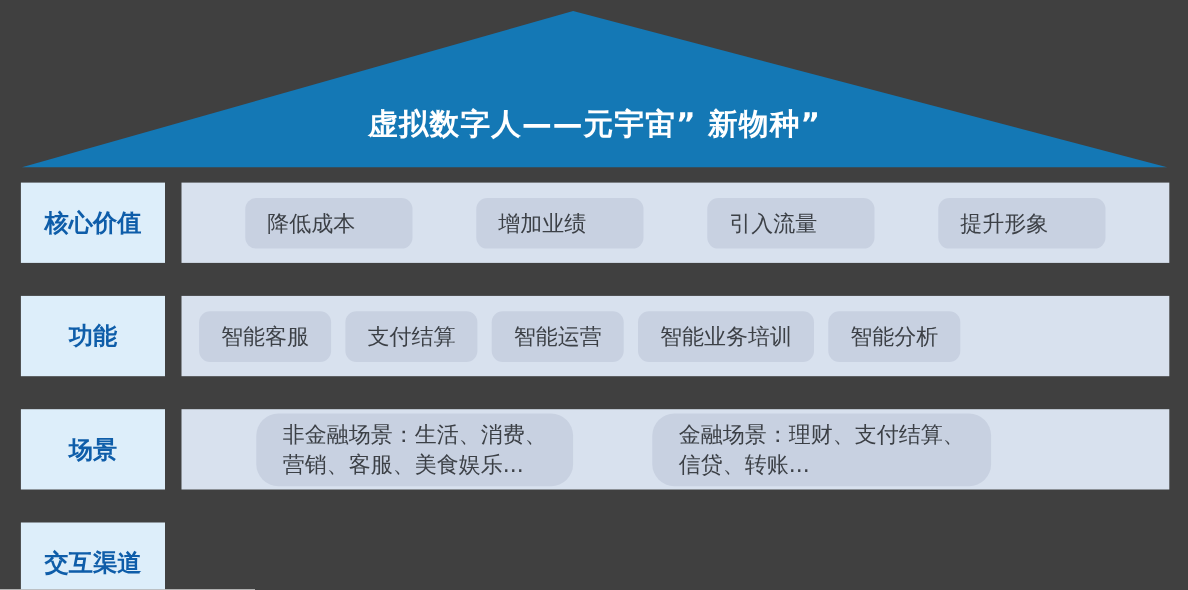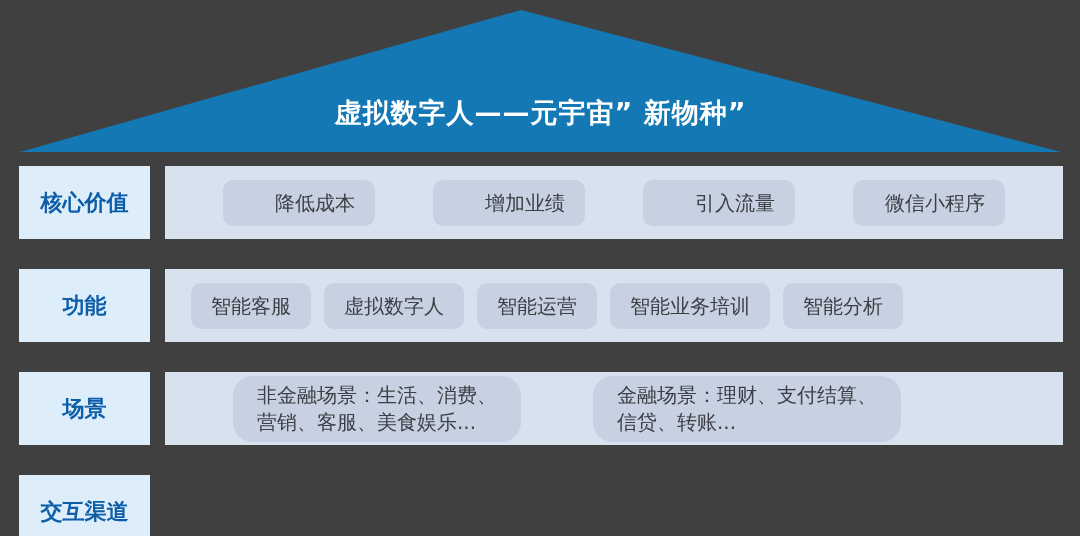--- a/index.html
+++ b/index.html
@@ -22,25 +22,25 @@
     width:131px; flex:0 0 131px; margin-right:15px;
     background:#ddeefa; color:#0e5da9;
     font-size:22px; font-weight:bold;
     display:flex; align-items:center; justify-content:center;
   }
   .row-bar {
     flex:1; background:#d8e1ee;
     display:flex; align-items:center;
   }
   .row-bar.spread { justify-content:space-evenly; }
-  .row-bar.start  { justify-content:flex-start; padding:0 26px; gap:13px; }
+  .row-bar.start  { justify-content:flex-start; padding:0 16px; gap:13px; }
   .row-bar.scene  { justify-content:flex-start; padding-left:68px; gap:72px; }
   .chip {
     background:#c8d1e1; border-radius:10px; color:#3c4046;
-    font-size:20px; text-align:right; padding:11px 20px;
+    font-size:20px; text-align:left; padding:11px 20px;
     white-space:nowrap; line-height:1.2;
   }
   .row-bar.spread .chip { min-width:112px; }
   .chip.wide {
     white-space:pre-line; text-align:left; padding:6px 24px;
     line-height:1.35; border-radius:20px;
   }
 </style>
 </head>
 <body>
@@ -54,29 +54,29 @@
   <div class="roof-title">虚拟数字人——元宇宙” 新物种”</div>
 
   <div class="rows">
 
     <div class="row">
       <div class="row-label">核心价值</div>
       <div class="row-bar spread">
         <div class="chip">降低成本</div>
         <div class="chip">增加业绩</div>
         <div class="chip">引入流量</div>
-        <div class="chip">微信小程序</div>
+        <div class="chip">提升形象</div>
       </div>
     </div>
 
     <div class="row">
       <div class="row-label">功能</div>
       <div class="row-bar start">
         <div class="chip">智能客服</div>
-        <div class="chip">虚拟数字人</div>
+        <div class="chip">支付结算</div>
         <div class="chip">智能运营</div>
         <div class="chip">智能业务培训</div>
         <div class="chip">智能分析</div>
       </div>
     </div>
 
     <div class="row">
       <div class="row-label">场景</div>
       <div class="row-bar scene">
         <div class="chip wide">非金融场景：生活、消费、

